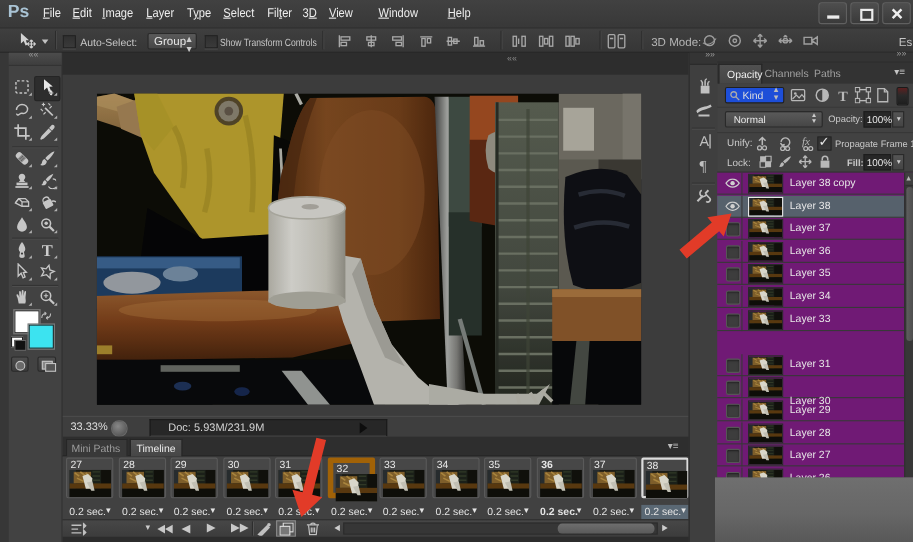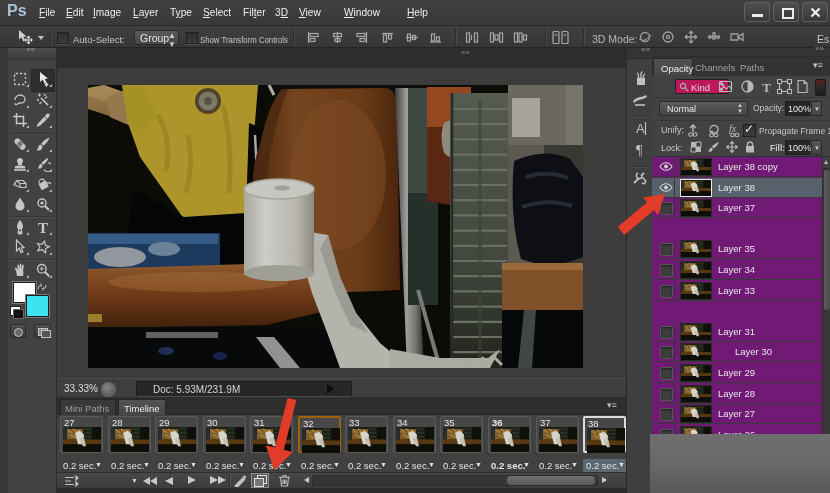--- a/index.html
+++ b/index.html
@@ -492,21 +492,21 @@
 <svg class="abs" style="left:2px;top:10px;" width="38" height="25" viewBox="0 0 38 26" preserveAspectRatio="none">
             <use href="#th"></use>
           </svg>
 </div>
 <div class="abs" style="left:0;top:43px;width:43px;height:13px;">
           <span class="abs" style="left:3px;top:1px;font-size:9.5px;color:#e4e4e4;">0.2 sec.</span>
           <span class="abs" style="left:35px;top:2px;font-size:7px;color:#e4e4e4;">▼</span>
         </div>
 </div>
 <div class="abs" style="left:241px;top:1px;width:44px;height:54px;">
-<div class="abs" style="left:0;top:0;width:43px;height:37px;border:2px solid #a16207;border-radius:2px;box-sizing:border-box;background:#474747;">
+<div class="abs" style="left:0;top:0;width:43px;height:37px;border:5px solid #a16207;border-radius:2px;box-sizing:border-box;background:#474747;">
 <span class="abs" style="left:3px;top:0px;font-size:9.5px;color:#e8e8e8;">32</span>
 <svg class="abs" style="left:2px;top:10px;" width="38" height="25" viewBox="0 0 38 26" preserveAspectRatio="none">
             <use href="#th"></use>
           </svg>
 </div>
 <div class="abs" style="left:0;top:43px;width:43px;height:13px;">
           <span class="abs" style="left:3px;top:1px;font-size:9.5px;color:#e4e4e4;">0.2 sec.</span>
           <span class="abs" style="left:35px;top:2px;font-size:7px;color:#e4e4e4;">▼</span>
         </div>
 </div>
@@ -651,21 +651,21 @@
     </div>
 <div class="abs" style="left:0;top:9px;width:178px;height:19px;background:#333333;">
 <div class="abs" style="left:1px;top:1px;width:40px;height:18px;background:linear-gradient(#505050,#464646);border:1px solid #272727;border-bottom:none;box-sizing:border-box;">
         <span class="abs" style="left:7px;top:4px;font-size:9.5px;color:#f0f0f0;">Opacity</span>
       </div>
 <span class="abs" style="left:43px;top:5px;font-size:9.5px;color:#a0a0a0;">Channels</span>
 <span class="abs" style="left:88px;top:5px;font-size:9.5px;color:#a0a0a0;">Paths</span>
 <span class="abs" style="left:161px;top:3px;color:#c4c4c4;font-size:9px;">▾≡</span>
 </div>
 <div class="abs" style="left:0;top:28px;width:178px;height:22px;border-bottom:1px solid #383838;box-sizing:border-box;">
-<div class="abs" style="left:23px;top:3px;width:54px;height:15px;background:#be185d;border:1px solid #202020;border-radius:2px;box-sizing:border-box;">
+<div class="abs" style="left:7px;top:3px;width:54px;height:15px;background:#1d4ed8;border:1px solid #202020;border-radius:2px;box-sizing:border-box;">
 <svg class="abs" style="left:3px;top:2px;" width="10" height="10" viewBox="0 0 10 10" fill="none" stroke="#aaa" stroke-width="1.2">
           <circle cx="4" cy="4" r="2.6"></circle>
           <path d="M6,6 L9,9"></path>
         </svg>
 <span class="abs" style="left:15px;top:2px;font-size:9.5px;color:#ddd;">Kind</span>
 <span class="abs" style="left:42px;top:-1px;color:#bbb;font-size:7px;">▲<br>▼</span>
       </div>
 <svg class="abs" style="left:66px;top:3px;" width="15" height="15" viewBox="0 0 15 15">
         <rect x="1.5" y="2.5" width="12" height="10" rx="1" fill="none" stroke="#b8b8b8" stroke-width="1.2"></rect>
         <circle cx="5" cy="6" r="1.2" fill="#b8b8b8"></circle>
@@ -779,20 +779,28 @@
 <span class="abs" style="left:66px;top:4px;font-size:9.5px;color:#e8e8e8;">Layer 38</span>
 </div>
 <div class="abs" style="left:0;top:41px;width:170px;height:20px;border-bottom:1px solid #383838;box-sizing:border-box;">
 <div class="abs" style="left:8px;top:4px;width:11px;height:11px;border:1px solid #565656;border-radius:2px;background:#3d3d3d;box-shadow:inset 0 1px 2px rgba(0,0,0,0.5);"></div>
 <div class="abs" style="left:22px;top:0;width:1px;height:20px;background:#383838;"></div>
 <svg class="abs" style="left:29px;top:2px;outline:1px solid #2a2a2a;" width="30" height="16" viewBox="0 0 38 26" preserveAspectRatio="none">
           <use href="#th"></use>
         </svg>
 <span class="abs" style="left:66px;top:4px;font-size:9.5px;color:#e8e8e8;">Layer 37</span>
 </div>
+<div class="abs" style="left:0;top:62px;width:170px;height:20px;border-bottom:1px solid #383838;box-sizing:border-box;">
+<div class="abs" style="left:8px;top:4px;width:11px;height:11px;border:1px solid #565656;border-radius:2px;background:#3d3d3d;box-shadow:inset 0 1px 2px rgba(0,0,0,0.5);"></div>
+<div class="abs" style="left:22px;top:0;width:1px;height:20px;background:#383838;"></div>
+<svg class="abs" style="left:29px;top:2px;outline:1px solid #2a2a2a;" width="30" height="16" viewBox="0 0 38 26" preserveAspectRatio="none">
+          <use href="#th"></use>
+        </svg>
+<span class="abs" style="left:66px;top:4px;font-size:9.5px;color:#e8e8e8;">Layer 36</span>
+</div>
 <div class="abs" style="left:0;top:82px;width:170px;height:20px;border-bottom:1px solid #383838;box-sizing:border-box;">
 <div class="abs" style="left:8px;top:4px;width:11px;height:11px;border:1px solid #565656;border-radius:2px;background:#3d3d3d;box-shadow:inset 0 1px 2px rgba(0,0,0,0.5);"></div>
 <div class="abs" style="left:22px;top:0;width:1px;height:20px;background:#383838;"></div>
 <svg class="abs" style="left:29px;top:2px;outline:1px solid #2a2a2a;" width="30" height="16" viewBox="0 0 38 26" preserveAspectRatio="none">
           <use href="#th"></use>
         </svg>
 <span class="abs" style="left:66px;top:4px;font-size:9.5px;color:#e8e8e8;">Layer 35</span>
 </div>
 <div class="abs" style="left:0;top:103px;width:170px;height:20px;border-bottom:1px solid #383838;box-sizing:border-box;">
 <div class="abs" style="left:8px;top:4px;width:11px;height:11px;border:1px solid #565656;border-radius:2px;background:#3d3d3d;box-shadow:inset 0 1px 2px rgba(0,0,0,0.5);"></div>
@@ -817,21 +825,21 @@
           <use href="#th"></use>
         </svg>
 <span class="abs" style="left:66px;top:4px;font-size:9.5px;color:#e8e8e8;">Layer 31</span>
 </div>
 <div class="abs" style="left:0;top:185px;width:170px;height:20px;border-bottom:1px solid #383838;box-sizing:border-box;">
 <div class="abs" style="left:8px;top:4px;width:11px;height:11px;border:1px solid #565656;border-radius:2px;background:#3d3d3d;box-shadow:inset 0 1px 2px rgba(0,0,0,0.5);"></div>
 <div class="abs" style="left:22px;top:0;width:1px;height:20px;background:#383838;"></div>
 <svg class="abs" style="left:29px;top:2px;outline:1px solid #2a2a2a;" width="30" height="16" viewBox="0 0 38 26" preserveAspectRatio="none">
           <use href="#th"></use>
         </svg>
-<span class="abs" style="left:66px;top:4px;font-size:9.5px;color:#e8e8e8;margin-left:17px;">Layer 30</span>
+<span class="abs" style="left:66px;top:17px;font-size:9.5px;color:#e8e8e8;">Layer 30</span>
 </div>
 <div class="abs" style="left:0;top:206px;width:170px;height:20px;border-bottom:1px solid #383838;box-sizing:border-box;">
 <div class="abs" style="left:8px;top:4px;width:11px;height:11px;border:1px solid #565656;border-radius:2px;background:#3d3d3d;box-shadow:inset 0 1px 2px rgba(0,0,0,0.5);"></div>
 <div class="abs" style="left:22px;top:0;width:1px;height:20px;background:#383838;"></div>
 <svg class="abs" style="left:29px;top:2px;outline:1px solid #2a2a2a;" width="30" height="16" viewBox="0 0 38 26" preserveAspectRatio="none">
           <use href="#th"></use>
         </svg>
 <span class="abs" style="left:66px;top:4px;font-size:9.5px;color:#e8e8e8;">Layer 29</span>
 </div>
 <div class="abs" style="left:0;top:227px;width:170px;height:20px;border-bottom:1px solid #383838;box-sizing:border-box;">

